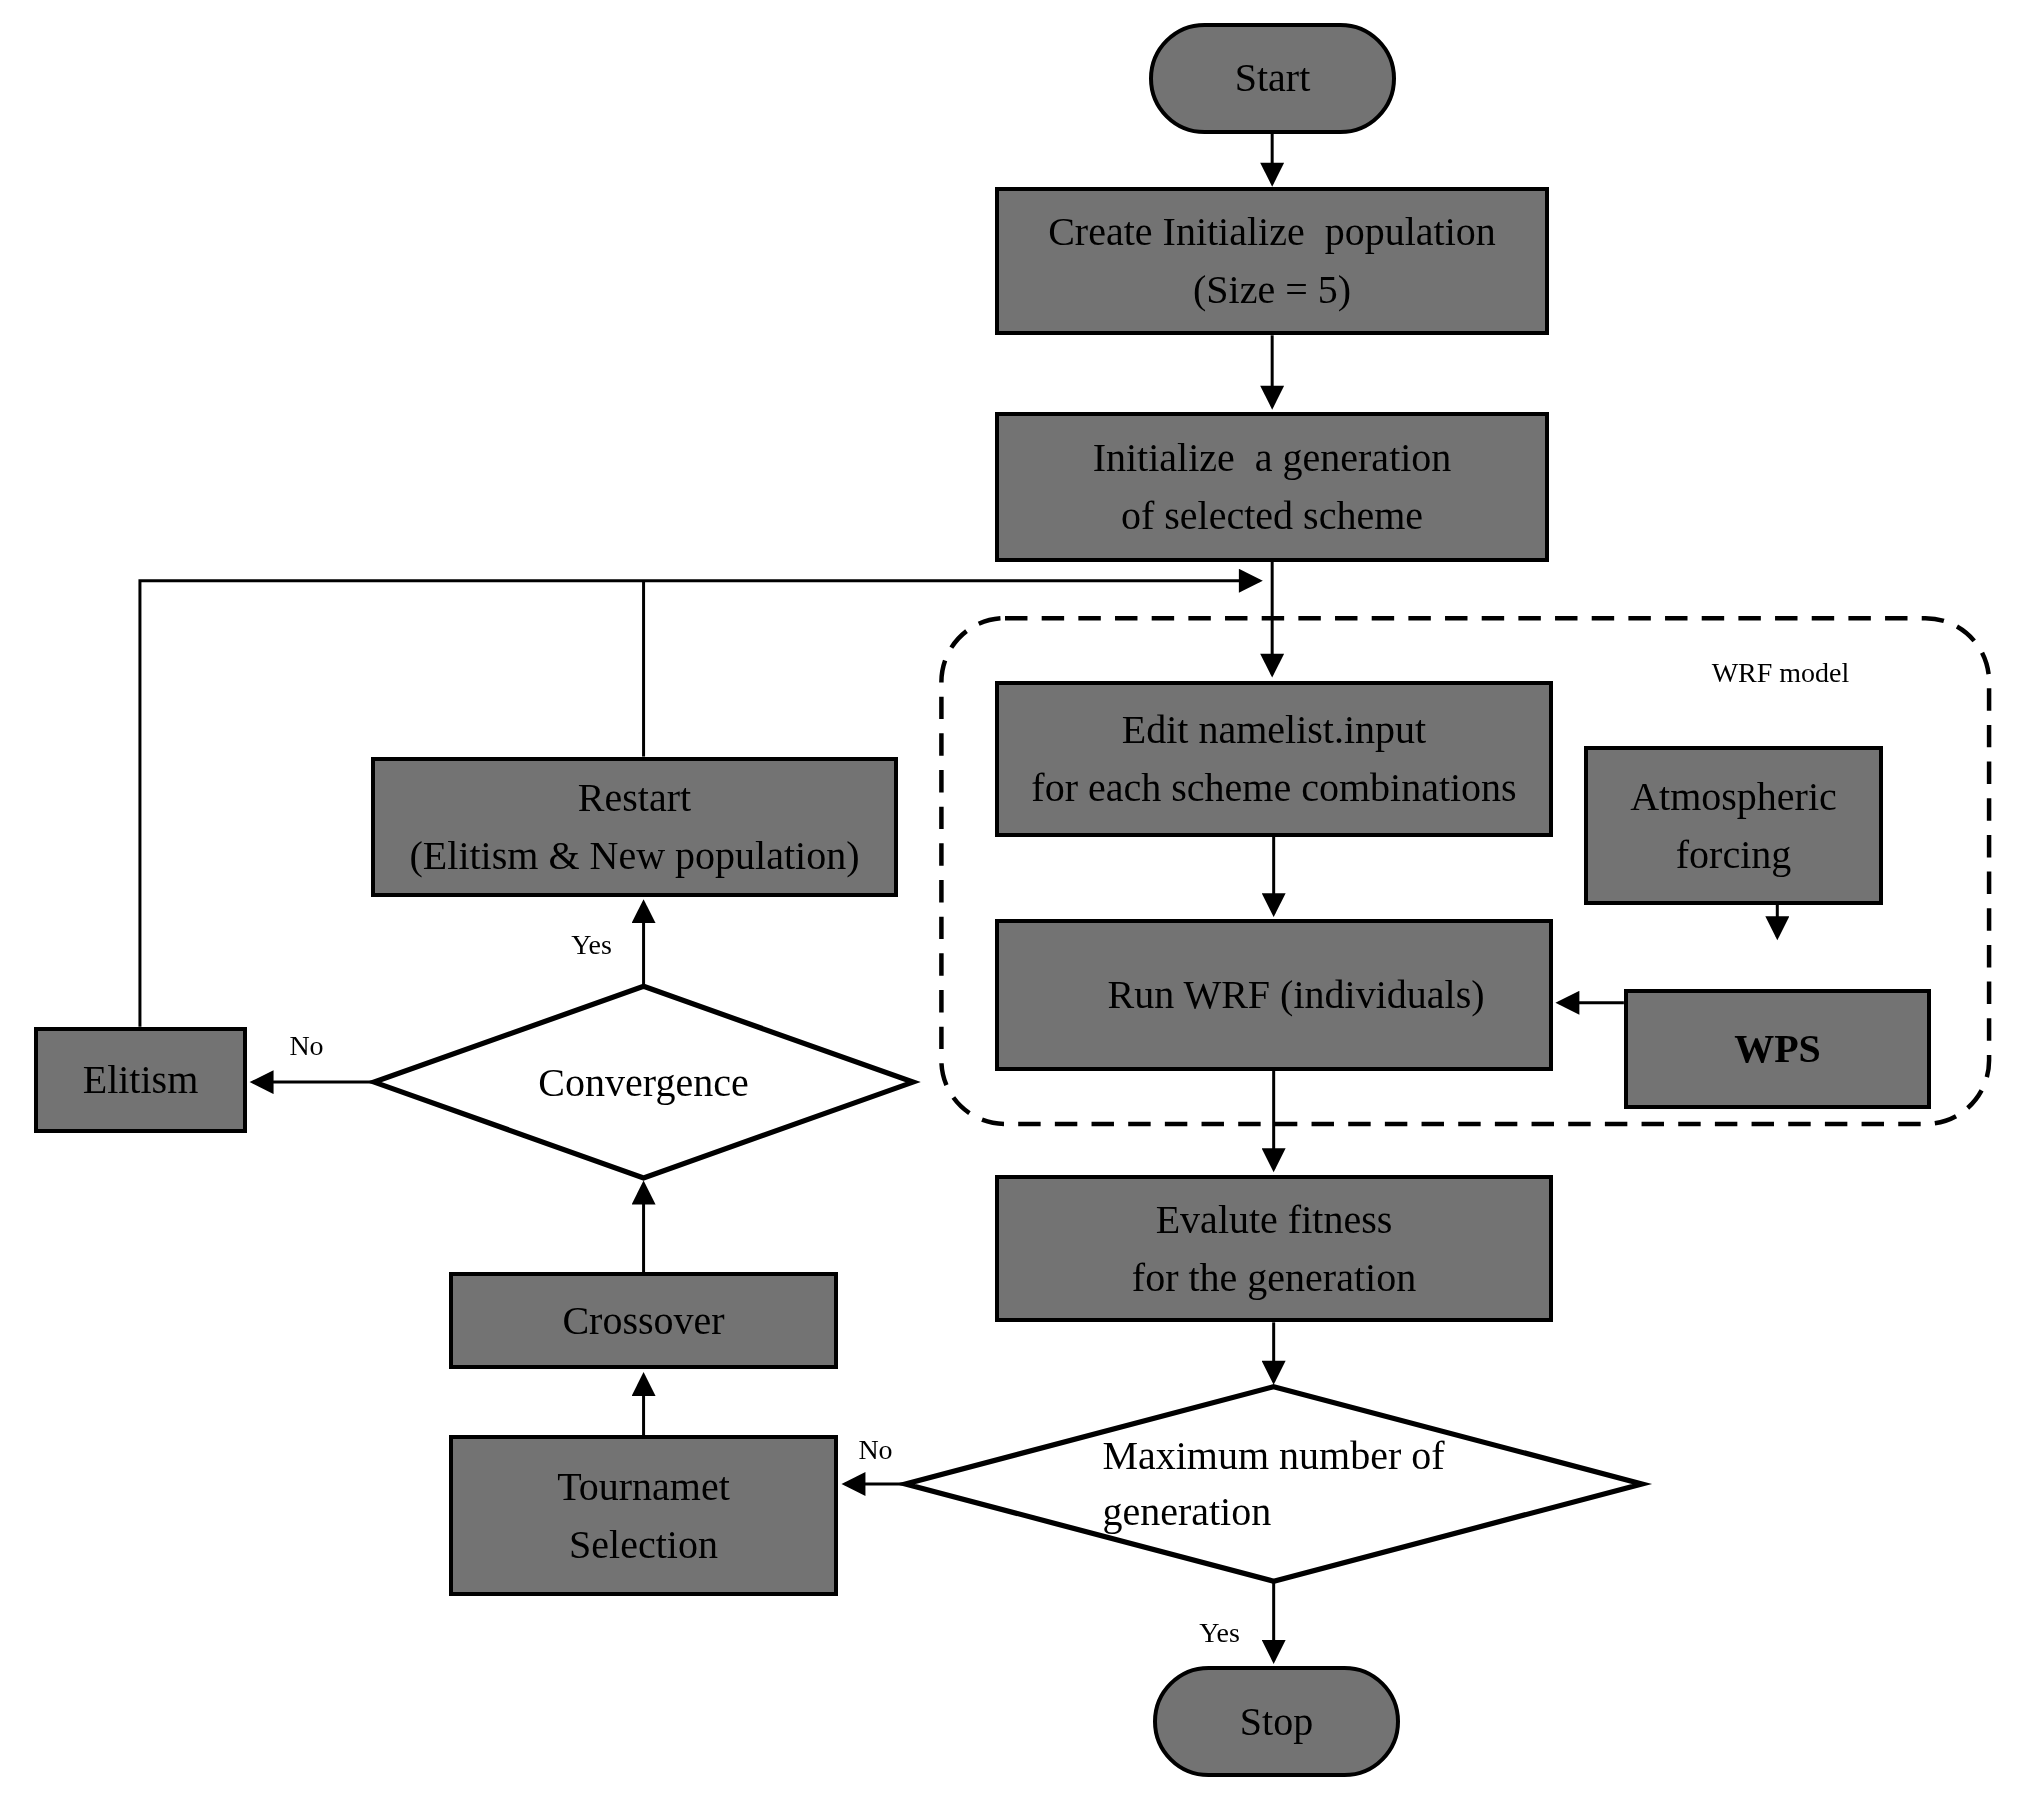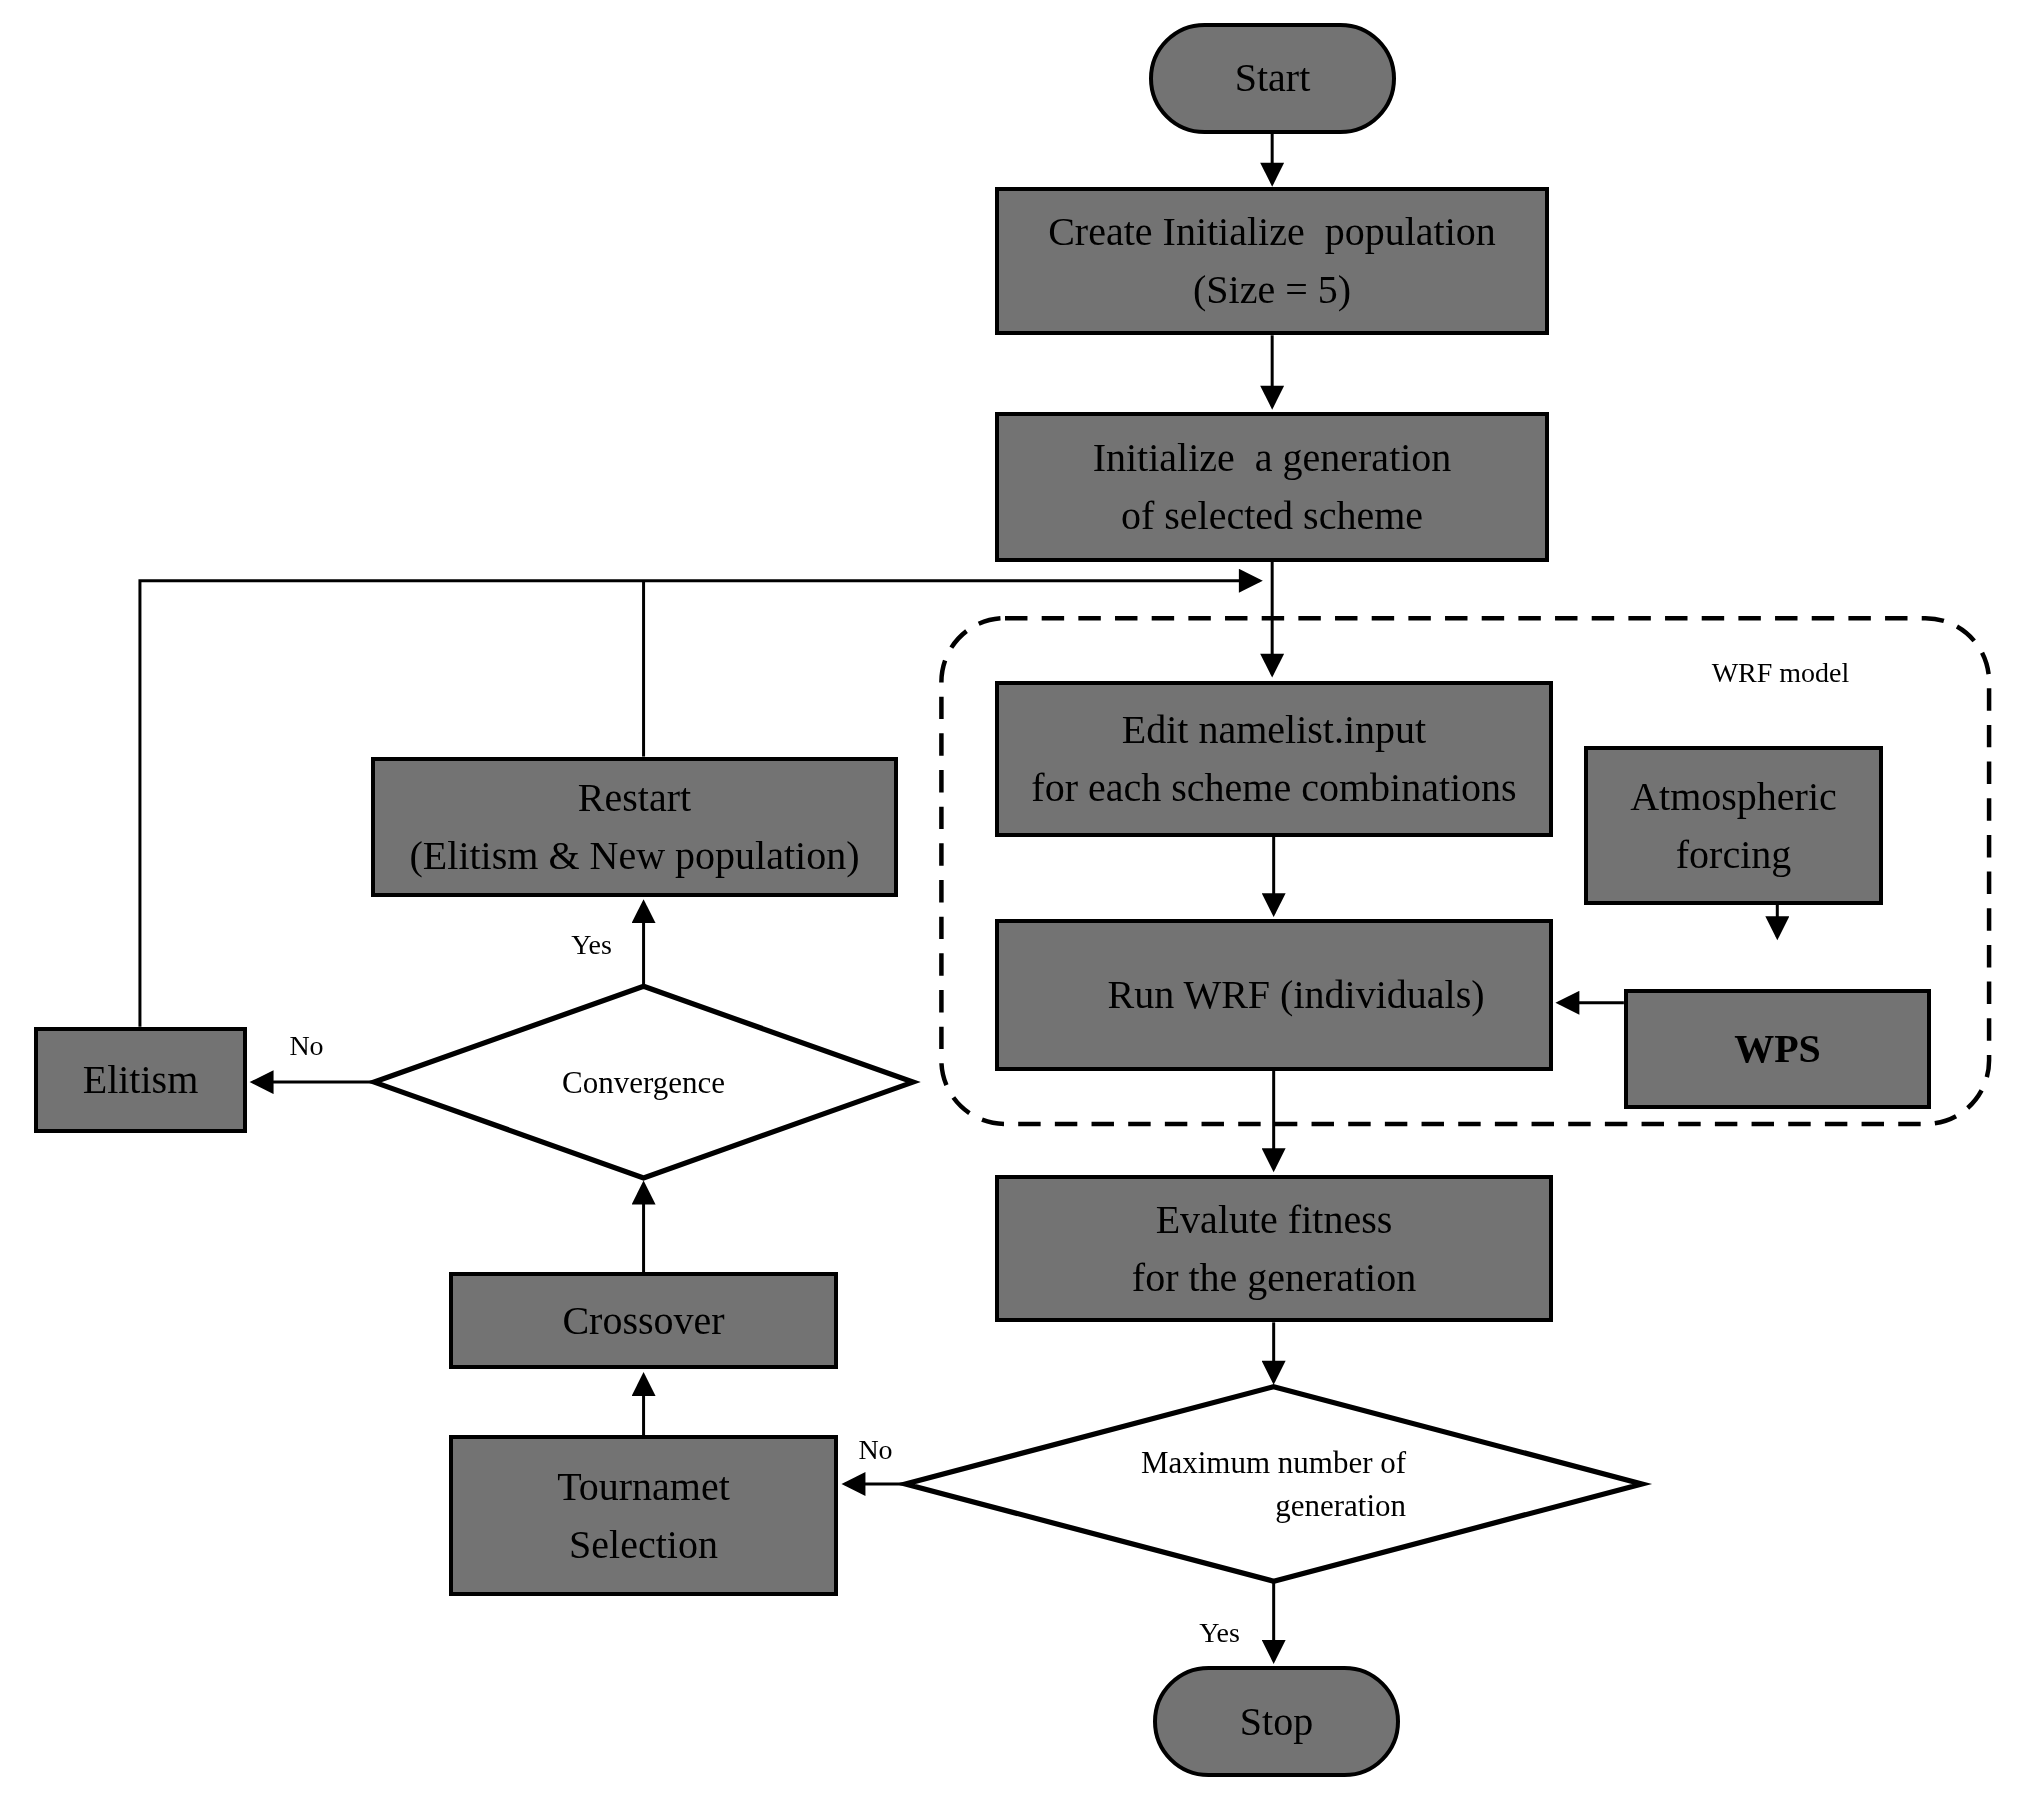--- a/index.html
+++ b/index.html
@@ -10,22 +10,22 @@
   }
   #canvas{position:absolute;left:0;top:0;}
   .node{
     position:absolute;box-sizing:border-box;background:#737373;
     border:4.5px solid #000;display:flex;align-items:center;justify-content:center;
     text-align:center;font-size:40px;line-height:1.45;white-space:pre-wrap;
   }
   .terminator{border-radius:58px;}
   .ghost{
     position:absolute;box-sizing:border-box;background:transparent;border:none;
-    display:flex;align-items:center;justify-content:center;text-align:right;
-    font-size:31px;line-height:1.4;white-space:pre-wrap;
+    display:flex;align-items:center;justify-content:center;text-align:left;
+    font-size:40px;line-height:1.4;white-space:pre-wrap;
   }
   .freelabel{
     position:absolute;box-sizing:border-box;font-size:28px;line-height:1.2;
     display:flex;align-items:center;justify-content:center;text-align:center;
     white-space:pre-wrap;
   }
 </style>
 </head>
 <body>
 

